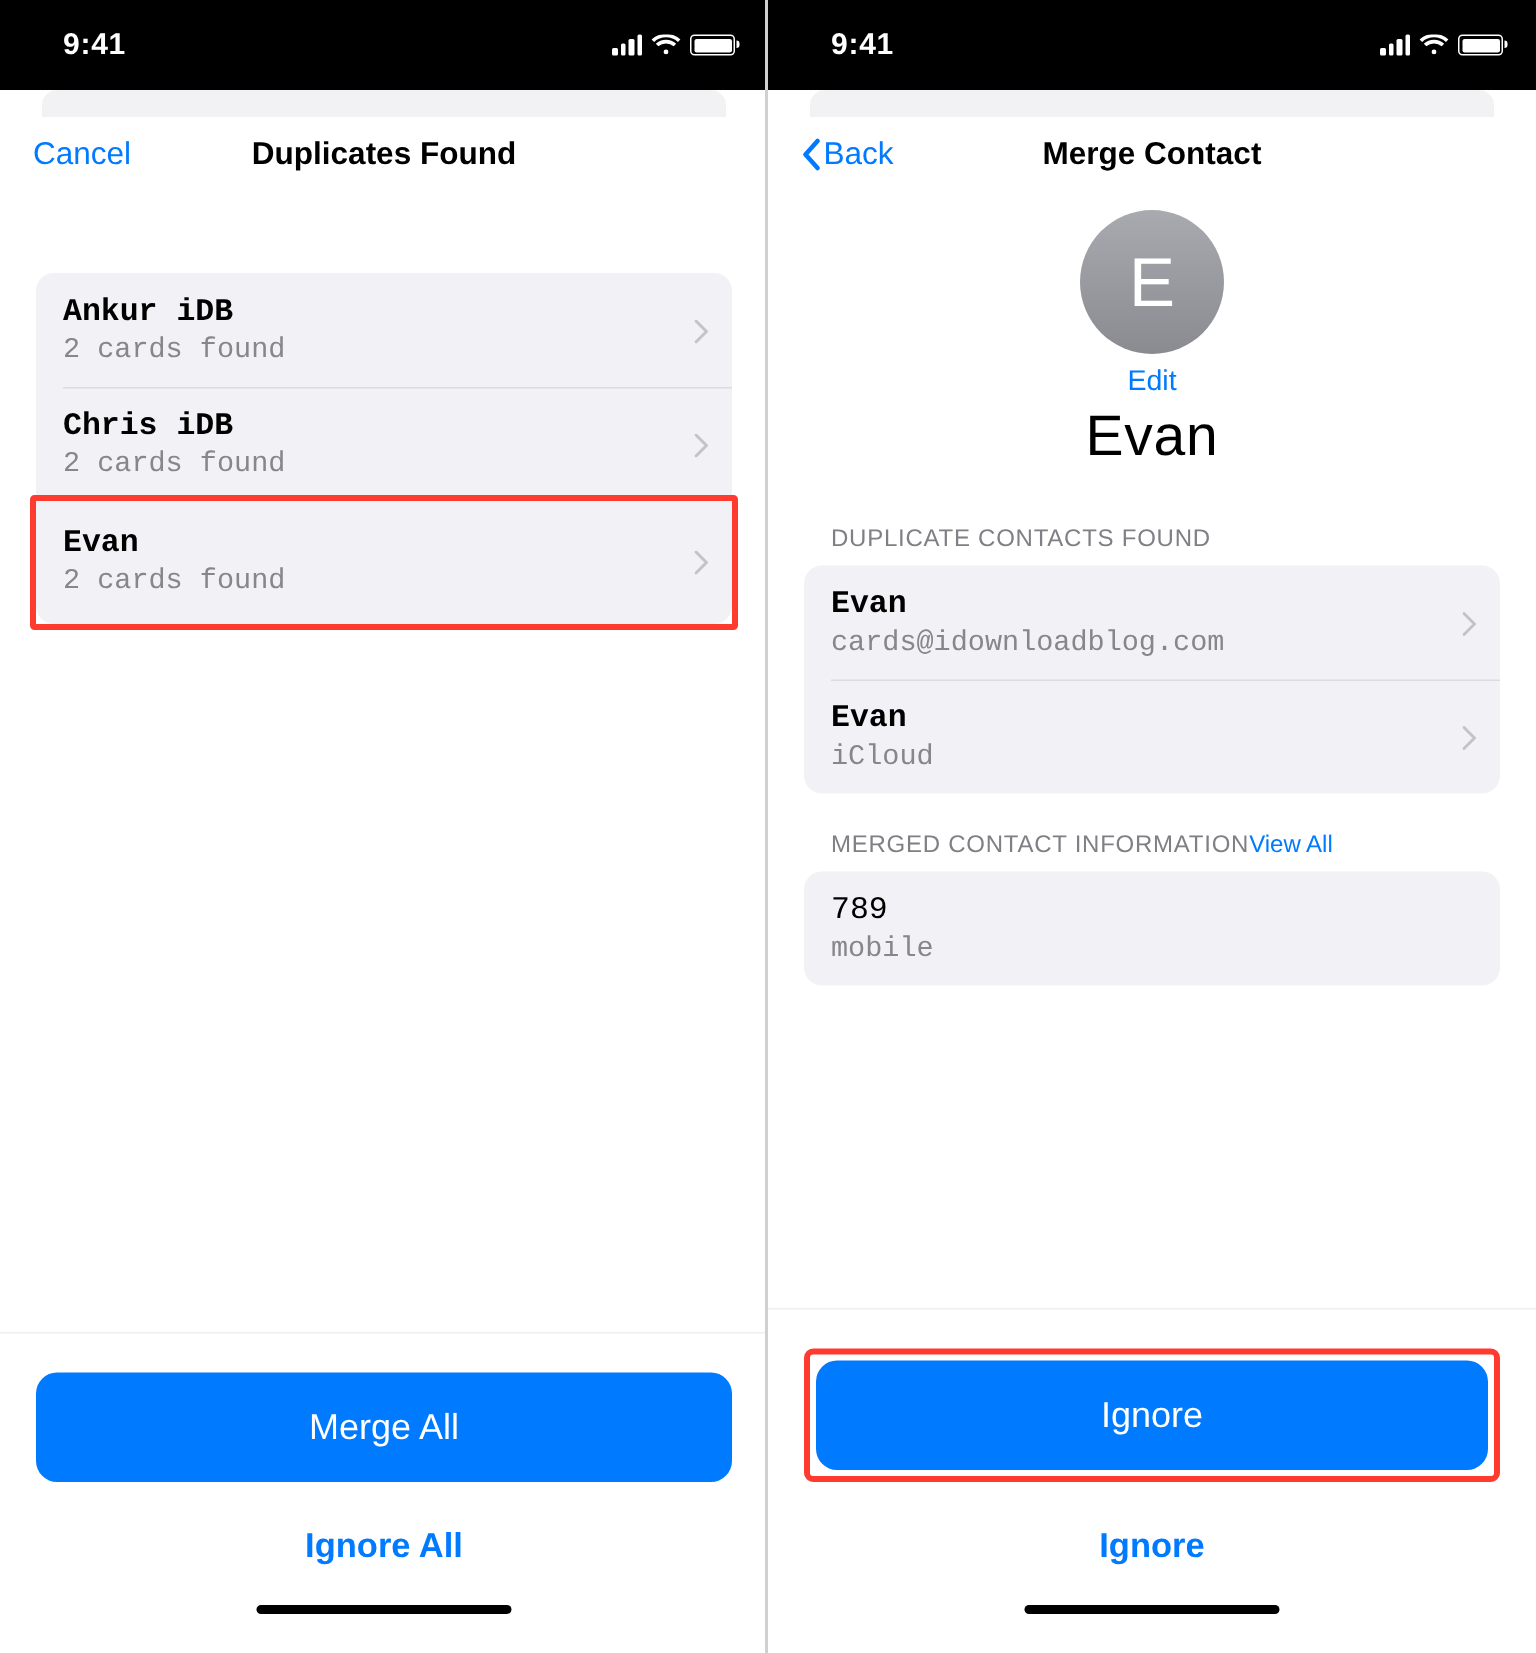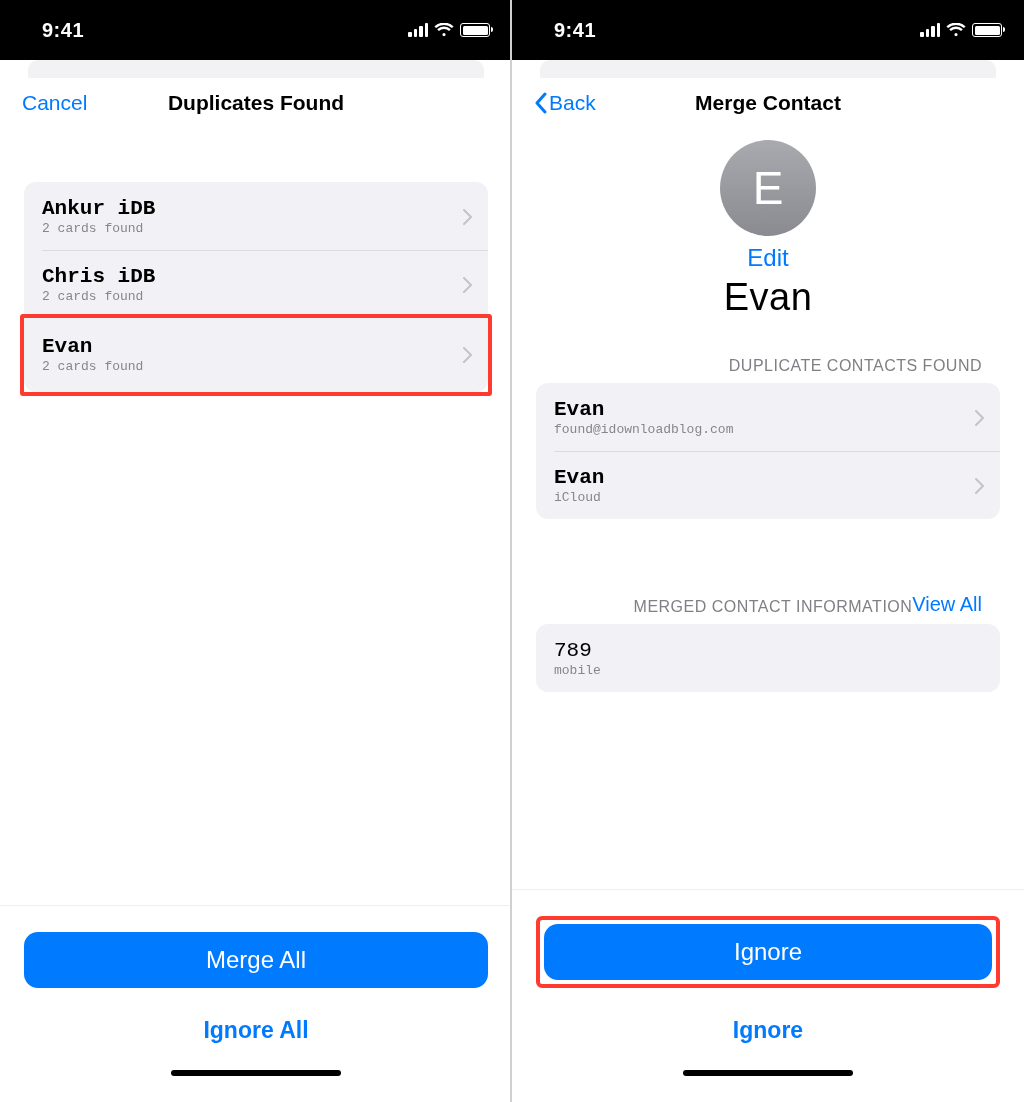--- a/index.html
+++ b/index.html
@@ -28,36 +28,36 @@
   .chev-left { display:inline-block; }
   .chev-left svg{width:13px;height:22px;display:block}
   
   .content { flex: 1; overflow: hidden; padding: 0 24px; }
   
   .group { background: #f2f2f6; border-radius: 12px; overflow: hidden; }
   .row { padding: 14px 16px 12px 18px; display: flex; align-items: center; position: relative; font-family: Liberation Mono, monospace; }
   .row + .row::before { content:""; position:absolute; top:0; left:18px; right:0; height:1px; background:#dcdce0; }
   .row .txt { flex:1; }
   .row .title { font-size:21px; font-weight:600; color:#000; line-height:1.2; }
-  .row .sub { font-size:13px; color:#86868b; line-height:1.3; }
+  .row .sub { font-size:19px; color:#86868b; line-height:1.3; }
   .chev { color:#c4c4c8; }
   .chev svg{width:9px;height:16px;display:block}
   .highlight-red { border: 4px solid #ff3b30; border-radius: 3px; }
   .highlight-wrap { margin: -4px; }
   
-  .sect-head { font-size:16px; color:#7f7f85; letter-spacing:0.5px; padding: 0 18px 8px 18px; display:flex; align-items:flex-end; justify-content:flex-end;}
-  .sect-head .link { color:#007aff; font-size:20px; letter-spacing:0;margin-top:48px;}
+  .sect-head { font-size:16px; color:#7f7f85; letter-spacing:0.5px; padding: 0 18px 8px 18px; display:flex; align-items:flex-end; justify-content:flex-start;}
+  .sect-head .link { color:#007aff; font-size:16px; letter-spacing:0;}
   
   .contact-head { display:flex; flex-direction:column; align-items:center; padding: 8px 0 14px 0; }
   .avatar { width:96px; height:96px; border-radius:50%; background: linear-gradient(#a9a9b0,#8a8a91); color:#fff; display:flex; align-items:center; justify-content:center; font-size:46px; font-weight:500; }
-  .edit-link { color:#007aff; font-size:24px; margin-top:8px; }
+  .edit-link { color:#007aff; font-size:19px; margin-top:8px; }
   .contact-name { font-size:38px; font-weight:400; margin-top:4px; letter-spacing:0.5px; }
   
   .footer { padding: 26px 24px 16px 24px; border-top:1px solid #efeff2; }
-  .primary-btn { width:100%; height:56px; border:none; border-radius:14px; background:#007aff; color:#fff; font-size:24px; font-weight:500; }
+  .primary-btn { width:100%; height:73px; border:none; border-radius:14px; background:#007aff; color:#fff; font-size:24px; font-weight:500; }
   .secondary-btn { width:100%; height:56px; border:none; background:transparent; color:#007aff; font-size:23px; font-weight:600; margin-top:14px; }
   .footer .highlight-red { padding:4px; border-radius:6px; }
   .home-indicator { width:170px; height:6px; background:#000; border-radius:4px; margin:12px auto 10px auto; }
   .spacer-top { height:54px; }
   .spacer-top2 { height:4px; }
   .sect-gap { height:26px; }
   .sect-gap-sm { height:24px; }
 </style>
 </head>
 <body>
@@ -181,21 +181,21 @@
         <div class="contact-name">Evan</div>
       </div>
       <div class="sect-gap-sm"></div>
       <div class="sect-head">
         <span>DUPLICATE CONTACTS FOUND</span>
       </div>
       <div class="group">
         <div class="row">
           <div class="txt">
             <div class="title">Evan</div>
-            <div class="sub">found@idownloadblog.com</div>
+            <div class="sub">cards@idownloadblog.com</div>
           </div>
           <span class="chev">
               <svg viewBox="0 0 9 16">
                 <path d="M1 1l7 7-7 7" fill="none" stroke="currentColor" stroke-width="2" stroke-linecap="round" stroke-linejoin="round"></path>
               </svg>
             </span>
         </div>
         <div class="row">
           <div class="txt">
             <div class="title">Evan</div>

